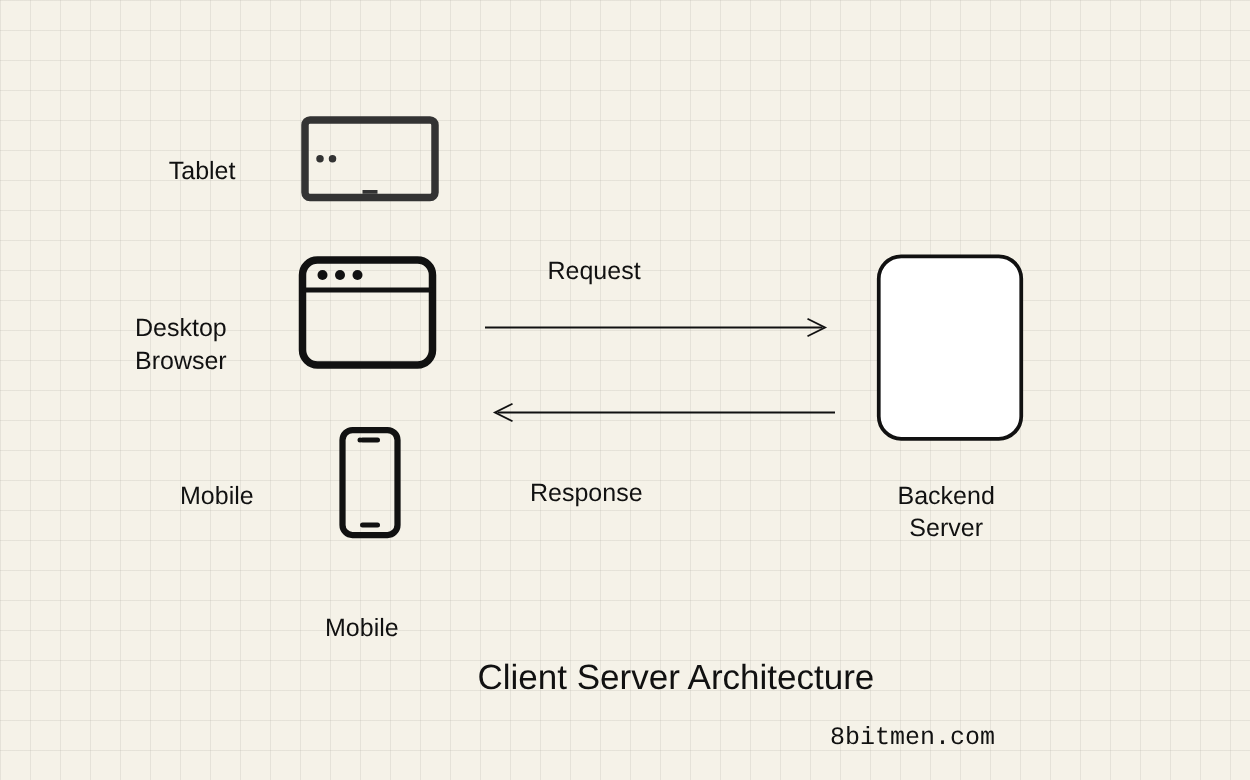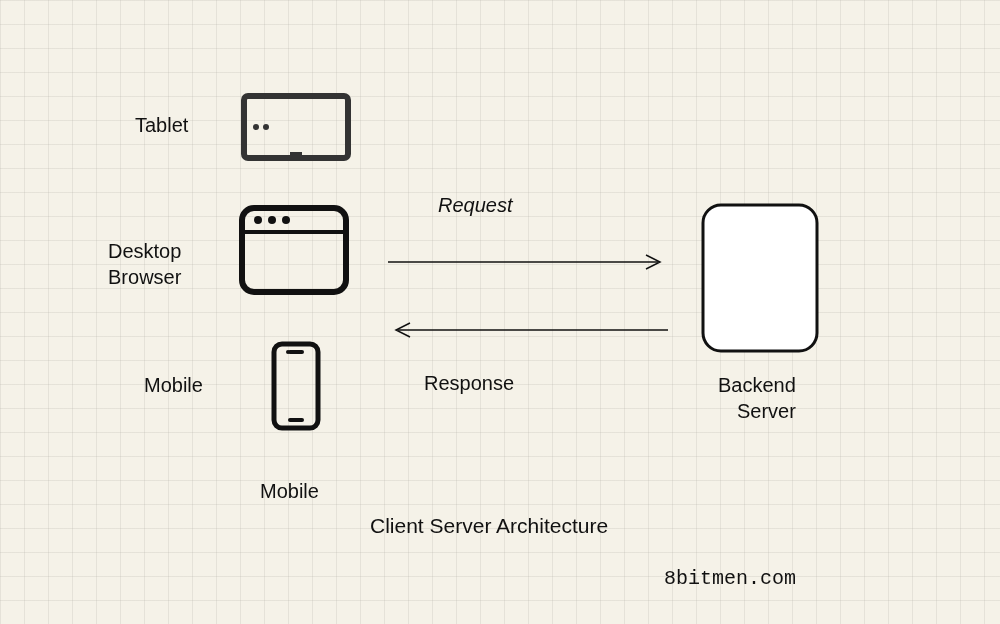--- a/index.html
+++ b/index.html
@@ -13,22 +13,23 @@
     background-size: 24px 24px;
     font-family: 'Comic Sans MS', 'Segoe Script', cursive, sans-serif;
     color: #111;
     position: relative;
     overflow: hidden;
   }
   .label {
     position: absolute;
     font-size: 20px;
     line-height: 1.3;
-    text-align: right;
+    text-align: center;
     white-space: pre-line;
+    margin-top: 12px;
   }
   .icon-wrap {
     position: absolute;
   }
   svg { display: block; }
 </style>
 </head>
 <body>
 
 <div class="icon-wrap" style="left:240px; top:92px;">
@@ -64,33 +65,33 @@
 <div class="label" style="left:144px; top:372px;">Mobile</div>
 
 <div class="label" style="left:260px; top:478px;">Mobile</div>
 
 <div class="icon-wrap" style="left:388px; top:252px;">
   <svg width="280" height="20" viewBox="0 0 280 20">
     <line x1="0" y1="10" x2="270" y2="10" stroke="#111" stroke-width="1.5"></line>
     <polyline points="258,3 272,10 258,17" fill="none" stroke="#111" stroke-width="1.5"></polyline>
   </svg>
 </div>
-<div class="label" style="left:438px; top:192px;font-style:italic;">Request</div>
+<div class="label" style="left:438px; top:192px;">Request</div>
 
 <div class="icon-wrap" style="left:388px; top:320px;">
   <svg width="280" height="20" viewBox="0 0 280 20">
     <line x1="10" y1="10" x2="280" y2="10" stroke="#111" stroke-width="1.5"></line>
     <polyline points="22,3 8,10 22,17" fill="none" stroke="#111" stroke-width="1.5"></polyline>
   </svg>
 </div>
 <div class="label" style="left:424px; top:370px;">Response</div>
 
 <div class="icon-wrap" style="left:700px; top:202px;">
   <svg width="120" height="152" viewBox="0 0 120 152">
     <rect x="3" y="3" width="114" height="146" rx="18" fill="#fff" stroke="#111" stroke-width="3"></rect>
   </svg>
 </div>
 <div class="label" style="left:718px; top:372px;">Backend
 Server</div>
 
-<div class="label" style="left:370px; top:512px; font-size:21px;">Client Server Architecture</div>
+<div class="label" style="left:382px; top:512px; font-size:28px;">Client Server Architecture</div>
 
 <div class="label" style="left:664px; top:566px;font-family:Liberation Mono, monospace;">8bitmen.com</div>
 
 </body></html>

